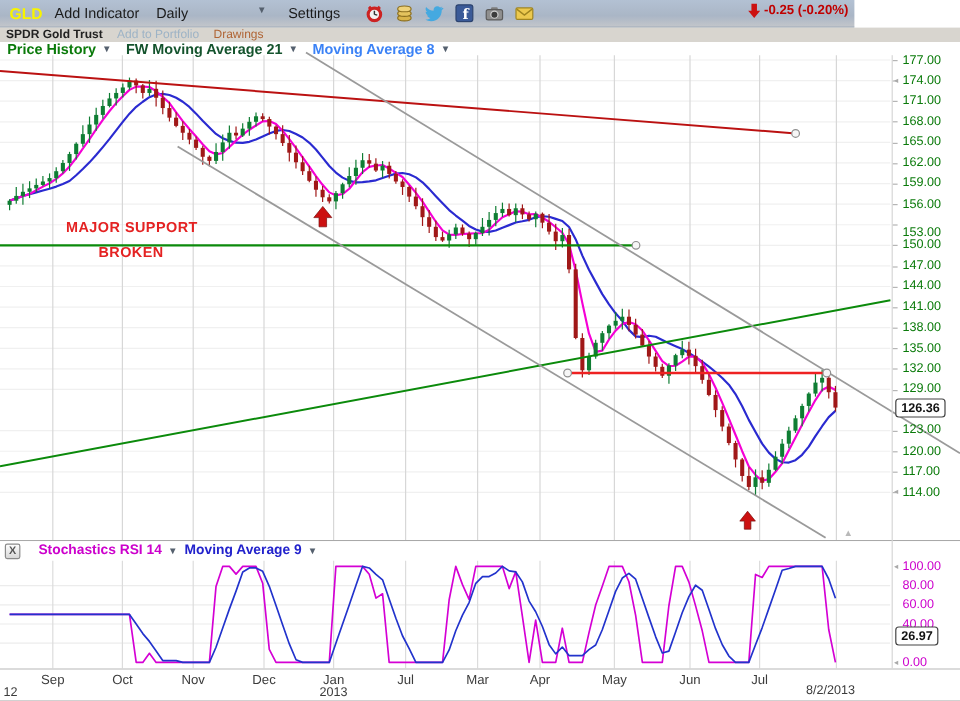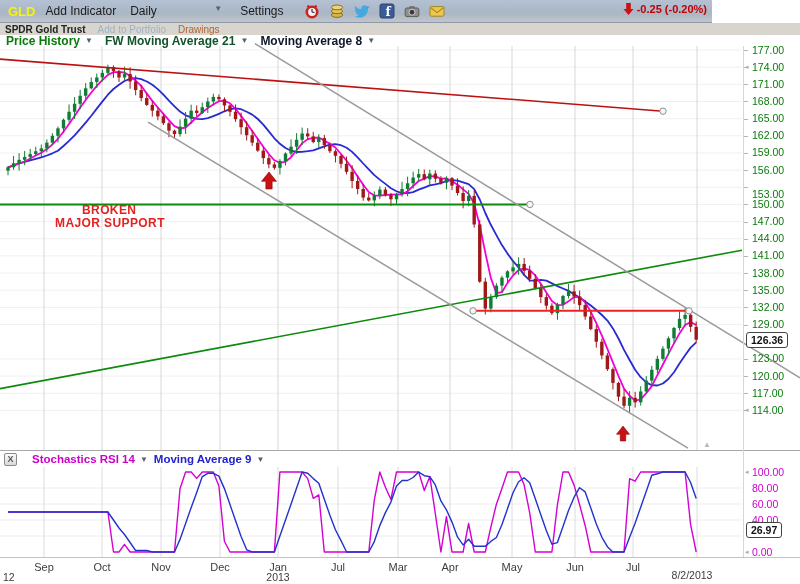--- a/index.html
+++ b/index.html
@@ -122,21 +122,21 @@
   <div id="legendbar">
       <span class="lg">
         <span style="color:#0a7a0a">Price History</span>
         <span class="caret">▼</span>
       </span>
       <span class="lg">
         <span style="color:#14532d">FW Moving Average 21</span>
         <span class="caret">▼</span>
       </span>
       <span class="lg">
-        <span style="color:#0f172a">Moving Average 8</span>
+        <span style="color:#3b82f6">Moving Average 8</span>
         <span class="caret">▼</span>
       </span>
     </div>
 
   <svg id="priceSvg" width="742" height="404">
       <line x1="0" y1="4" x2="742" y2="4" stroke="#f0f0f0" stroke-width="1"></line>
       <line x1="0" y1="21.16" x2="742" y2="21.16" stroke="#f0f0f0" stroke-width="1"></line>
       <line x1="0" y1="38.32" x2="742" y2="38.32" stroke="#f0f0f0" stroke-width="1"></line>
       <line x1="0" y1="55.48" x2="742" y2="55.48" stroke="#f0f0f0" stroke-width="1"></line>
       <line x1="0" y1="72.64" x2="742" y2="72.64" stroke="#f0f0f0" stroke-width="1"></line>
@@ -427,21 +427,21 @@
       <line x1="0" y1="342.624" x2="742" y2="204.2" stroke="#0b8a0b" stroke-width="1.6"></line>
       <line x1="255" y1="-2.291999999999967" x2="800" y2="331.756" stroke="#9a9a9a" stroke-width="1.5"></line>
       <line x1="148" y1="76.07199999999996" x2="688" y2="402.11199999999997" stroke="#9a9a9a" stroke-width="1.5"></line>
       <line x1="473" y1="264.83199999999994" x2="689" y2="264.83199999999994" stroke="#ee2222" stroke-width="2"></line>
       <circle cx="473" cy="264.83199999999994" r="3.2" fill="#f6f6f6" stroke="#8f8f8f"></circle>
       <circle cx="689" cy="264.83199999999994" r="3.2" fill="#f6f6f6" stroke="#8f8f8f"></circle>
       <polygon points="269,126 276.5,135.35 272.15,135.35 272.15,143 265.85,143 265.85,135.35 261.5,135.35" fill="#cc1111" stroke="#7c0d0d" stroke-width="0.6"></polygon>
       <polygon points="623,380 629.5,388.25 625.73,388.25 625.73,395 620.27,395 620.27,388.25 616.5,388.25" fill="#cc1111" stroke="#7c0d0d" stroke-width="0.6"></polygon>
     </svg>
 
-  <div class="annot" style="left:55px;top:182px;margin-top:34px;">MAJOR SUPPORT</div>
+  <div class="annot" style="left:55px;top:182px;">MAJOR SUPPORT</div>
   <div class="annot" style="left:82px;top:203px;text-align:center;">BROKEN</div>
 
   <div id="resizeTri">▲</div>
 
   <div id="divider1"></div>
   <div id="stochHeader">
     <div id="xbtn">X</div>
   <span class="lg">
         <span style="color:#cc00cc">Stochastics RSI 14</span>
         <span class="caret">▼</span>

